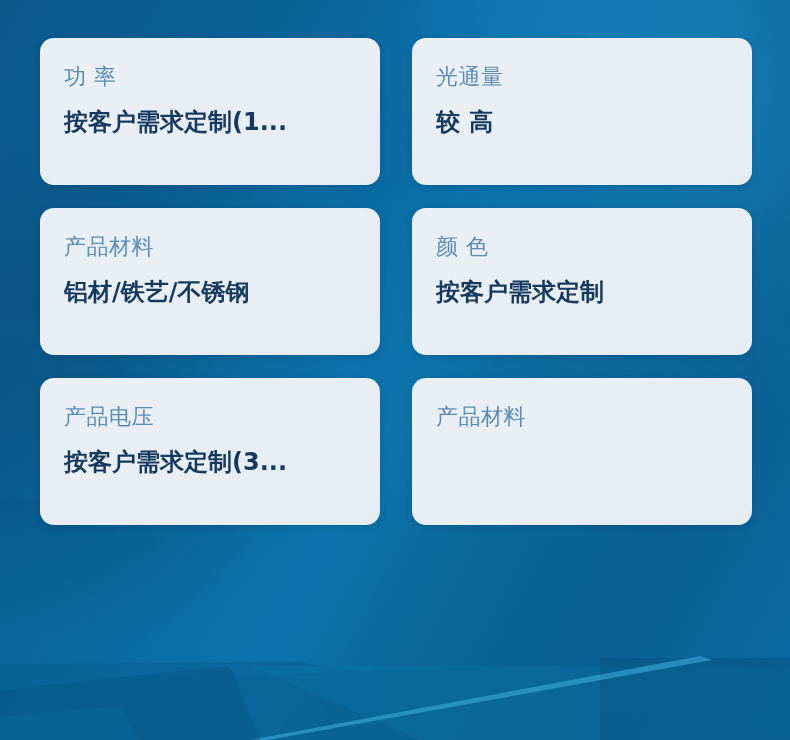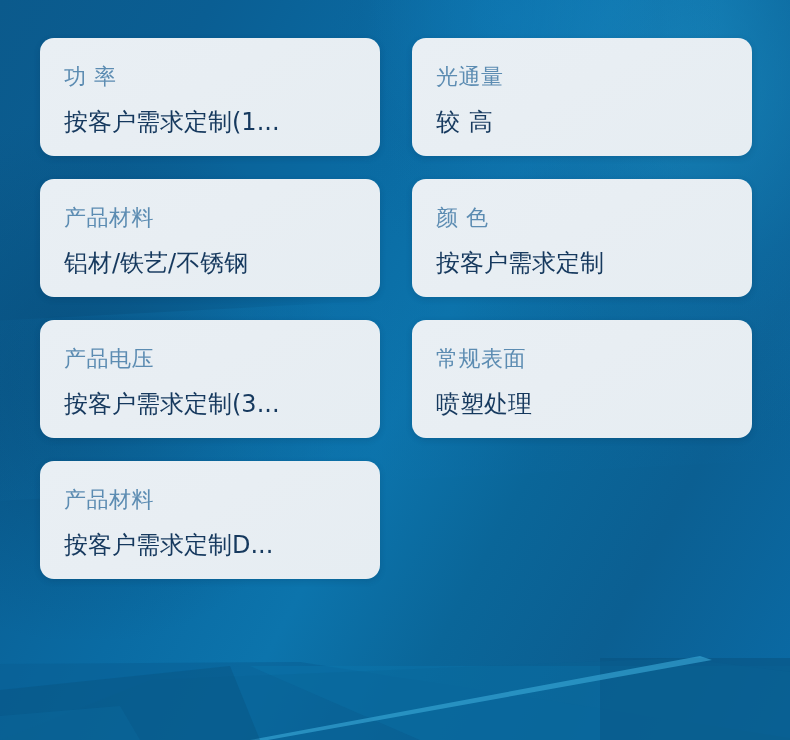--- a/index.html
+++ b/index.html
@@ -98,21 +98,21 @@
     top: 38px;
     width: 712px;
     display: grid;
     grid-template-columns: 340px 340px;
     column-gap: 32px;
     row-gap: 23px;
   }
 
   .card {
     position: relative;
-    height: 118px;
+    height: 147px;
     border-radius: 14px;
     background: linear-gradient(150deg, #e9eff4 0%, #e8eef3 45%, #e6edf2 100%);
     box-shadow: 0 2px 6px rgba(3,40,70,0.18);
     box-sizing: border-box;
     padding: 26px 24px 16px 24px;
     overflow: hidden;
   }
 
   .card-label {
     font-size: 22px;
@@ -124,21 +124,21 @@
   }
   .card-label.spaced {
     letter-spacing: 0.5px;
   }
 
   .card-value {
     margin-top: 18px;
     font-size: 24px;
     line-height: 1.2;
     color: #16395e;
-    font-weight: 400;
+    font-weight: 700;
     white-space: nowrap;
     overflow: hidden;
   }
   .card-value.spaced {
     letter-spacing: 0.5px;
   }
 </style>
 </head>
 <body>
 
@@ -181,24 +181,19 @@
       <div class="card-label spaced">颜 色</div>
       <div class="card-value">按客户需求定制</div>
     </div>
 
 
     <div class="card">
       <div class="card-label">产品电压</div>
       <div class="card-value">按客户需求定制(3...</div>
     </div>
 
-    <div class="card">
-      <div class="card-label">常规表面</div>
-      <div class="card-value">喷塑处理</div>
-    </div>
 
     <div class="card">
       <div class="card-label">产品材料</div>
-      <div class="card-value">按客户需求定制D...</div>
     </div>
 
   </div>
 </div>
 
 </body></html>

